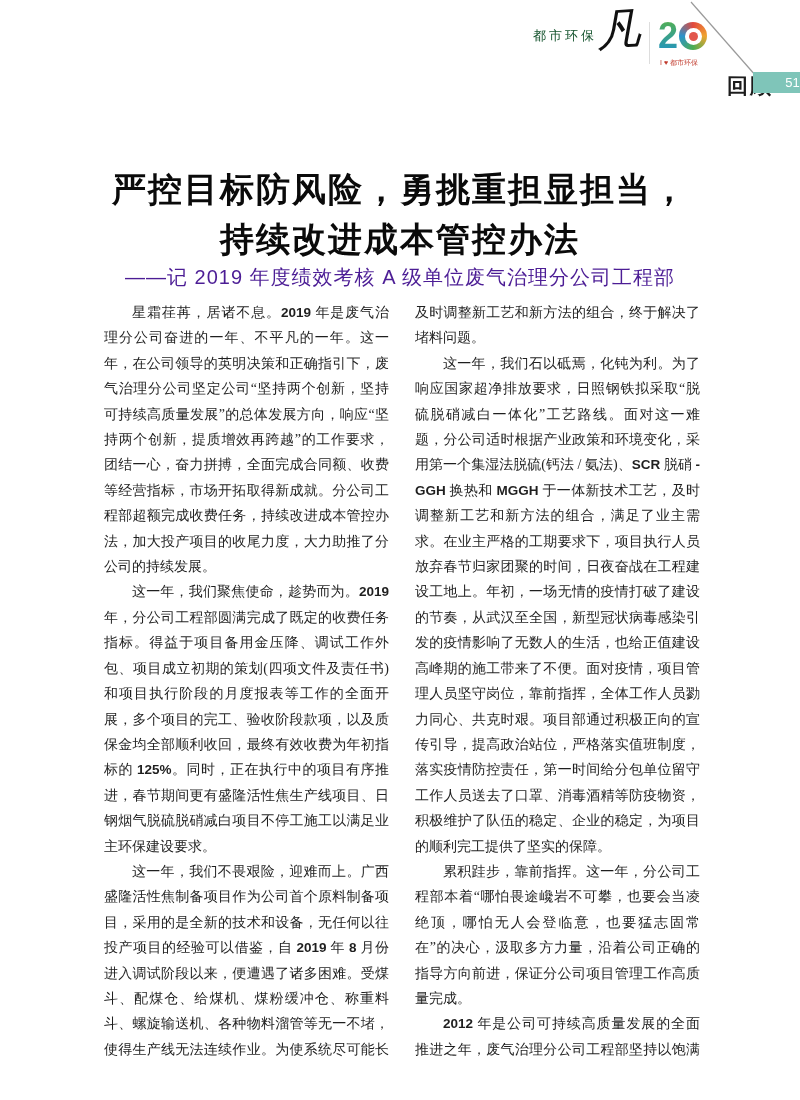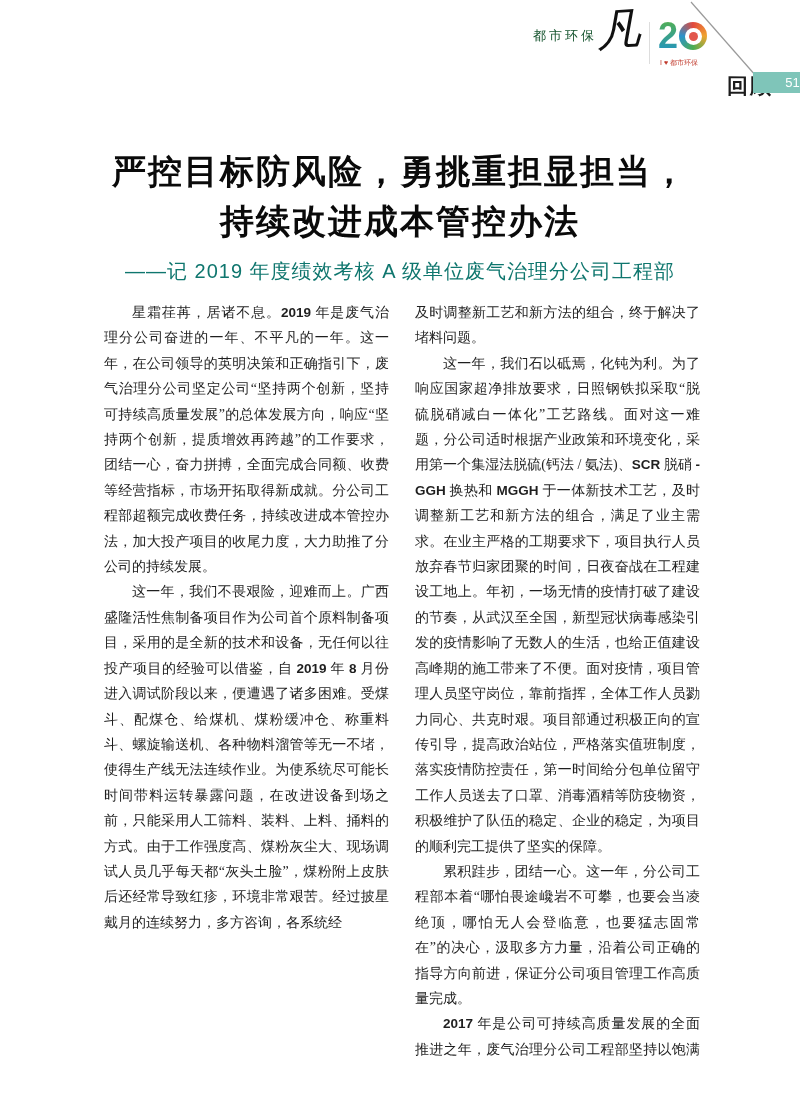--- a/index.html
+++ b/index.html
@@ -25,24 +25,24 @@
   .logo-caption{position:absolute;top:58px;left:660px;font-size:7px;color:#c0392b;
                 font-family:"Liberation Sans", sans-serif;white-space:nowrap;}
   .hdr-section{position:absolute;top:24px;left:727px;font-size:21px;font-weight:bold;color:#1c1c1c;
                font-family:"Liberation Sans", sans-serif;letter-spacing:2px;margin-top:48px;}
   .hdr-line{position:absolute;top:0;left:0;pointer-events:none;}
   .pagebox{position:absolute;top:72px;left:753px;width:47px;height:21px;background:#7fc5b9;
            color:#ffffff;font-family:"Liberation Sans", sans-serif;font-size:13px;
            display:flex;align-items:center;justify-content:center;padding-left:16px;}
 
   
-  .title-block{position:absolute;top:146px;left:0;width:800px;text-align:center;
+  .title-block{position:absolute;top:164px;left:0;width:800px;text-align:center;
                font-family:"Liberation Sans", sans-serif;color:#0a0a0a;}
   .title-line{font-size:34px;font-weight:bold;line-height:50px;letter-spacing:2px;}
-  .subtitle{margin-top:12px;font-size:20px;letter-spacing:1px;color:#0f766e;}
+  .subtitle{font-size:20px;letter-spacing:1px;color:#4c1d95;}
 
   
   .columns{position:absolute;top:300px;left:104px;width:596px;height:762px;
            display:flex;gap:26px;overflow:hidden;}
   .col{flex:0 0 285px;width:285px;}
   .body-par{margin:0;font-size:14px;line-height:25.4px;text-align:justify;
             text-indent:2em;color:#1f1f1f;}
   .body-par.no-indent{text-indent:0;}
   .body-par .num{font-family:"Liberation Sans", sans-serif;font-weight:bold;font-size:13.5px;margin-top:28px;}
 </style>
@@ -75,24 +75,25 @@
 
   <div class="title-block">
     <div class="title-line">严控目标防风险，勇挑重担显担当，</div>
     <div class="title-line">持续改进成本管控办法</div>
     <div class="subtitle">——记 2019 年度绩效考核 A 级单位废气治理分公司工程部</div>
   </div>
 
   <div class="columns">
     <div class="col">
       <p class="body-par">星霜荏苒，居诸不息。<span class="num">2019</span> 年是废气治理分公司奋进的一年、不平凡的一年。这一年，在公司领导的英明决策和正确指引下，废气治理分公司坚定公司“坚持两个创新，坚持可持续高质量发展”的总体发展方向，响应“坚持两个创新，提质增效再跨越”的工作要求，团结一心，奋力拼搏，全面完成合同额、收费等经营指标，市场开拓取得新成就。分公司工程部超额完成收费任务，持续改进成本管控办法，加大投产项目的收尾力度，大力助推了分公司的持续发展。</p>
+      <p class="body-par">这一年，我们聚焦使命，趁势而为。<span class="num">2019</span> 年，分公司工程部圆满完成了既定的收费任务指标。得益于项目备用金压降、调试工作外包、项目成立初期的策划(四项文件及责任书)和项目执行阶段的月度报表等工作的全面开展，多个项目的完工、验收阶段款项，以及质保金均全部顺利收回，最终有效收费为年初指标的 <span class="num">125%</span>。同时，正在执行中的项目有序推进，春节期间更有盛隆活性焦生产线项目、日钢烟气脱硫脱硝减白项目不停工施工以满足业主环保建设要求。</p>
       <p class="body-par">这一年，我们不畏艰险，迎难而上。广西盛隆活性焦制备项目作为公司首个原料制备项目，采用的是全新的技术和设备，无任何以往投产项目的经验可以借鉴，自 <span class="num">2019</span> 年 <span class="num">8</span> 月份进入调试阶段以来，便遭遇了诸多困难。受煤斗、配煤仓、给煤机、煤粉缓冲仓、称重料斗、螺旋输送机、各种物料溜管等无一不堵，使得生产线无法连续作业。为使系统尽可能长时间带料运转暴露问题，在改进设备到场之前，只能采用人工筛料、装料、上料、捅料的方式。由于工作强度高、煤粉灰尘大、现场调试人员几乎每天都“灰头土脸”，煤粉附上皮肤后还经常导致红疹，环境非常艰苦。经过披星戴月的连续努力，多方咨询，各系统经</p>
     </div>
     <div class="col">
       <p class="body-par no-indent">及时调整新工艺和新方法的组合，终于解决了堵料问题。</p>
       <p class="body-par">这一年，我们石以砥焉，化钝为利。为了响应国家超净排放要求，日照钢铁拟采取“脱硫脱硝减白一体化”工艺路线。面对这一难题，分公司适时根据产业政策和环境变化，采用第一个集湿法脱硫(钙法 / 氨法)、<span class="num">SCR</span> 脱硝 <span class="num">-GGH</span> 换热和 <span class="num">MGGH</span> 于一体新技术工艺，及时调整新工艺和新方法的组合，满足了业主需求。在业主严格的工期要求下，项目执行人员放弃春节归家团聚的时间，日夜奋战在工程建设工地上。年初，一场无情的疫情打破了建设的节奏，从武汉至全国，新型冠状病毒感染引发的疫情影响了无数人的生活，也给正值建设高峰期的施工带来了不便。面对疫情，项目管理人员坚守岗位，靠前指挥，全体工作人员勠力同心、共克时艰。项目部通过积极正向的宣传引导，提高政治站位，严格落实值班制度，落实疫情防控责任，第一时间给分包单位留守工作人员送去了口罩、消毒酒精等防疫物资，积极维护了队伍的稳定、企业的稳定，为项目的顺利完工提供了坚实的保障。</p>
-      <p class="body-par">累积跬步，团结一心。这一年，分公司工程部本着“哪怕畏途巉岩不可攀，也要会当凌绝顶，哪怕无人会登临意，也要猛志固常在”的决心，汲取多方力量，沿着公司正确的指导方向前进，保证分公司项目管理工作高质量完成。</p>
-      <p class="body-par"><span class="num">2017</span> 年是公司可持续高质量发展的全面推进之年，废气治理分公司工程部坚持以饱满的工作热情，奋力推进改革创新，明确目标、理清思路、做好项目管理工作。进一步加强业务和专业知识的学习，为公司可持续高质量发展继续不断奋斗，共创新辉煌！</p>
+      <p class="body-par">累积跬步，靠前指挥。这一年，分公司工程部本着“哪怕畏途巉岩不可攀，也要会当凌绝顶，哪怕无人会登临意，也要猛志固常在”的决心，汲取多方力量，沿着公司正确的指导方向前进，保证分公司项目管理工作高质量完成。</p>
+      <p class="body-par"><span class="num">2012</span> 年是公司可持续高质量发展的全面推进之年，废气治理分公司工程部坚持以饱满的工作热情，奋力推进改革创新，明确目标、理清思路、做好项目管理工作。进一步加强业务和专业知识的学习，为公司可持续高质量发展继续不断奋斗，共创新辉煌！</p>
 
     </div>
   </div>
 
 </div>
 
 </body></html>

